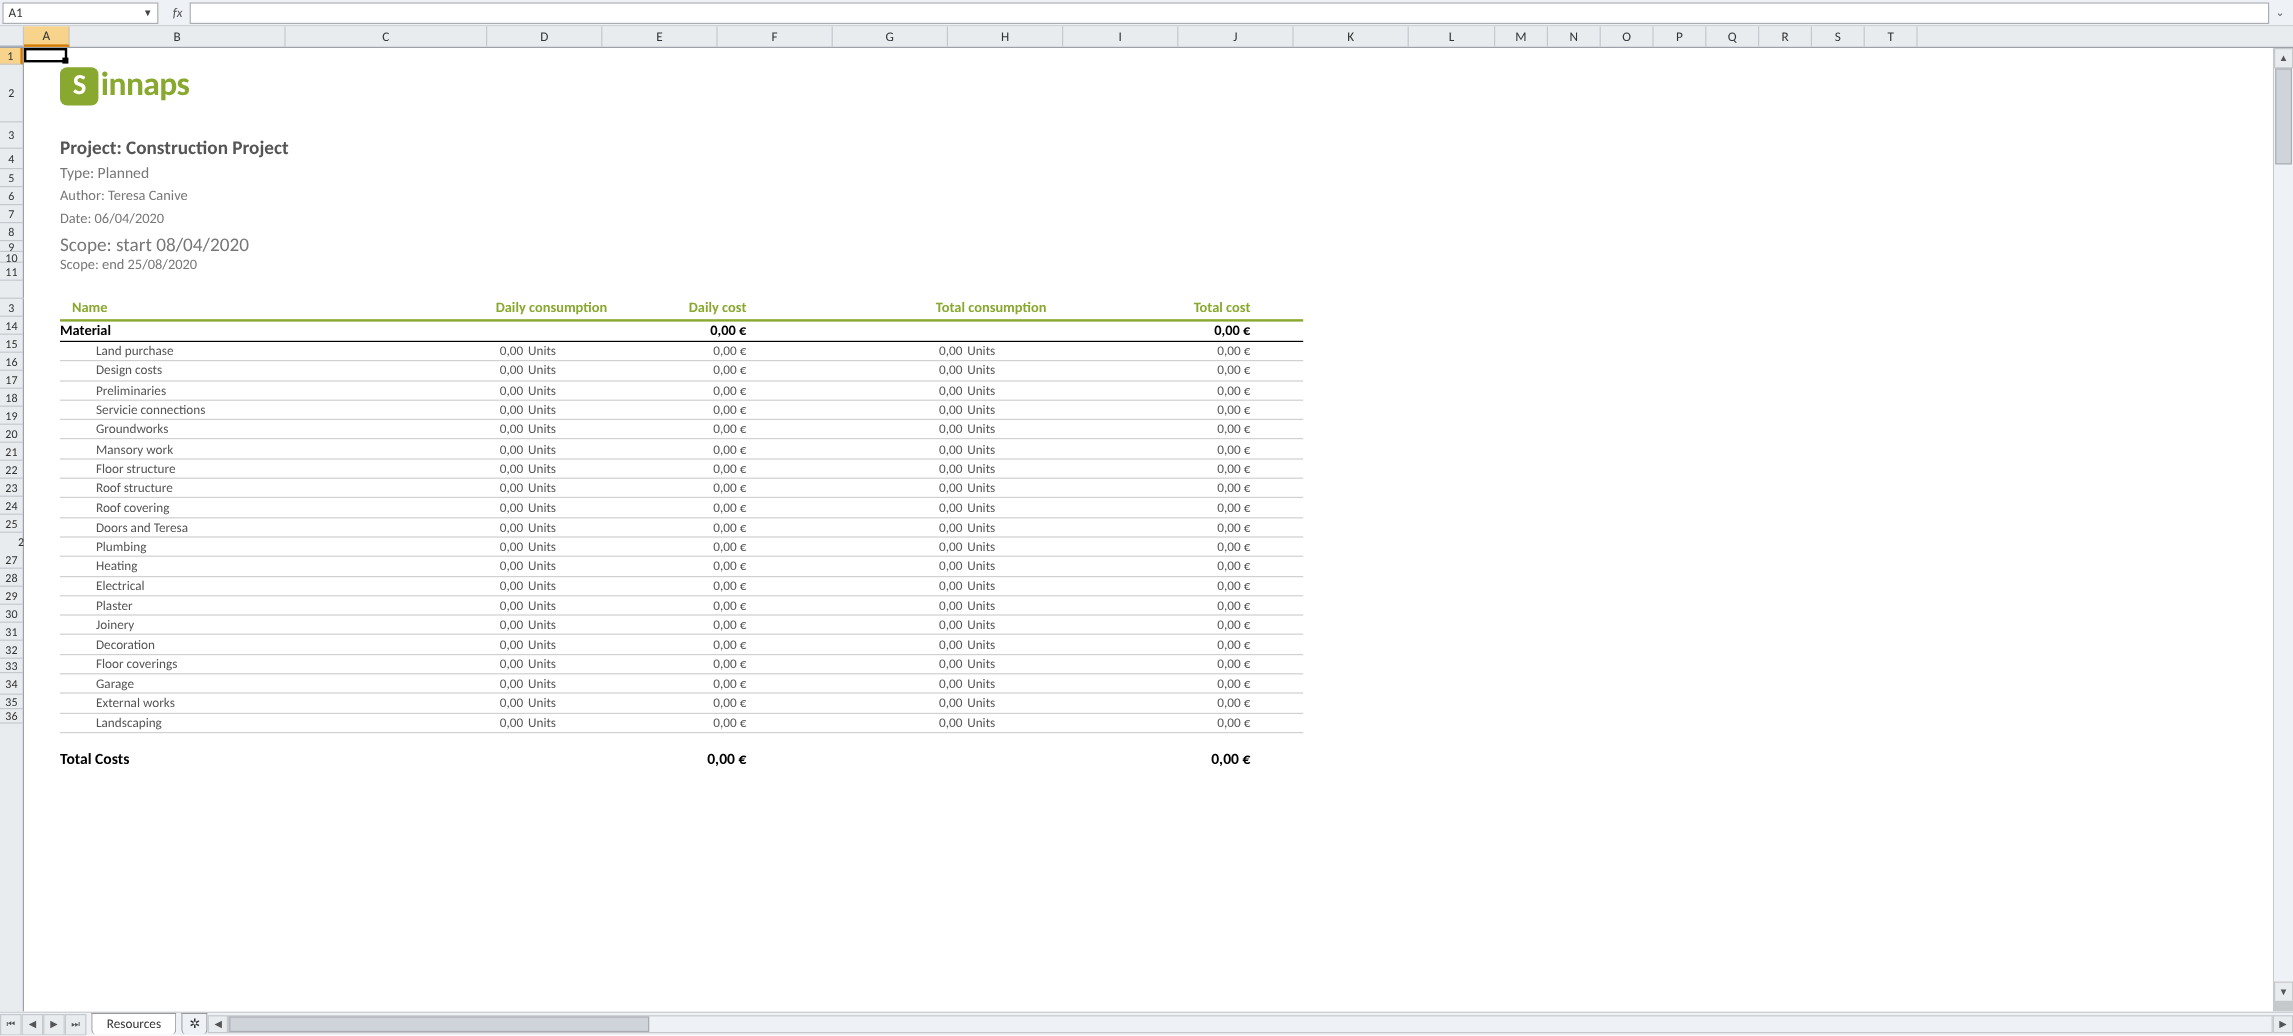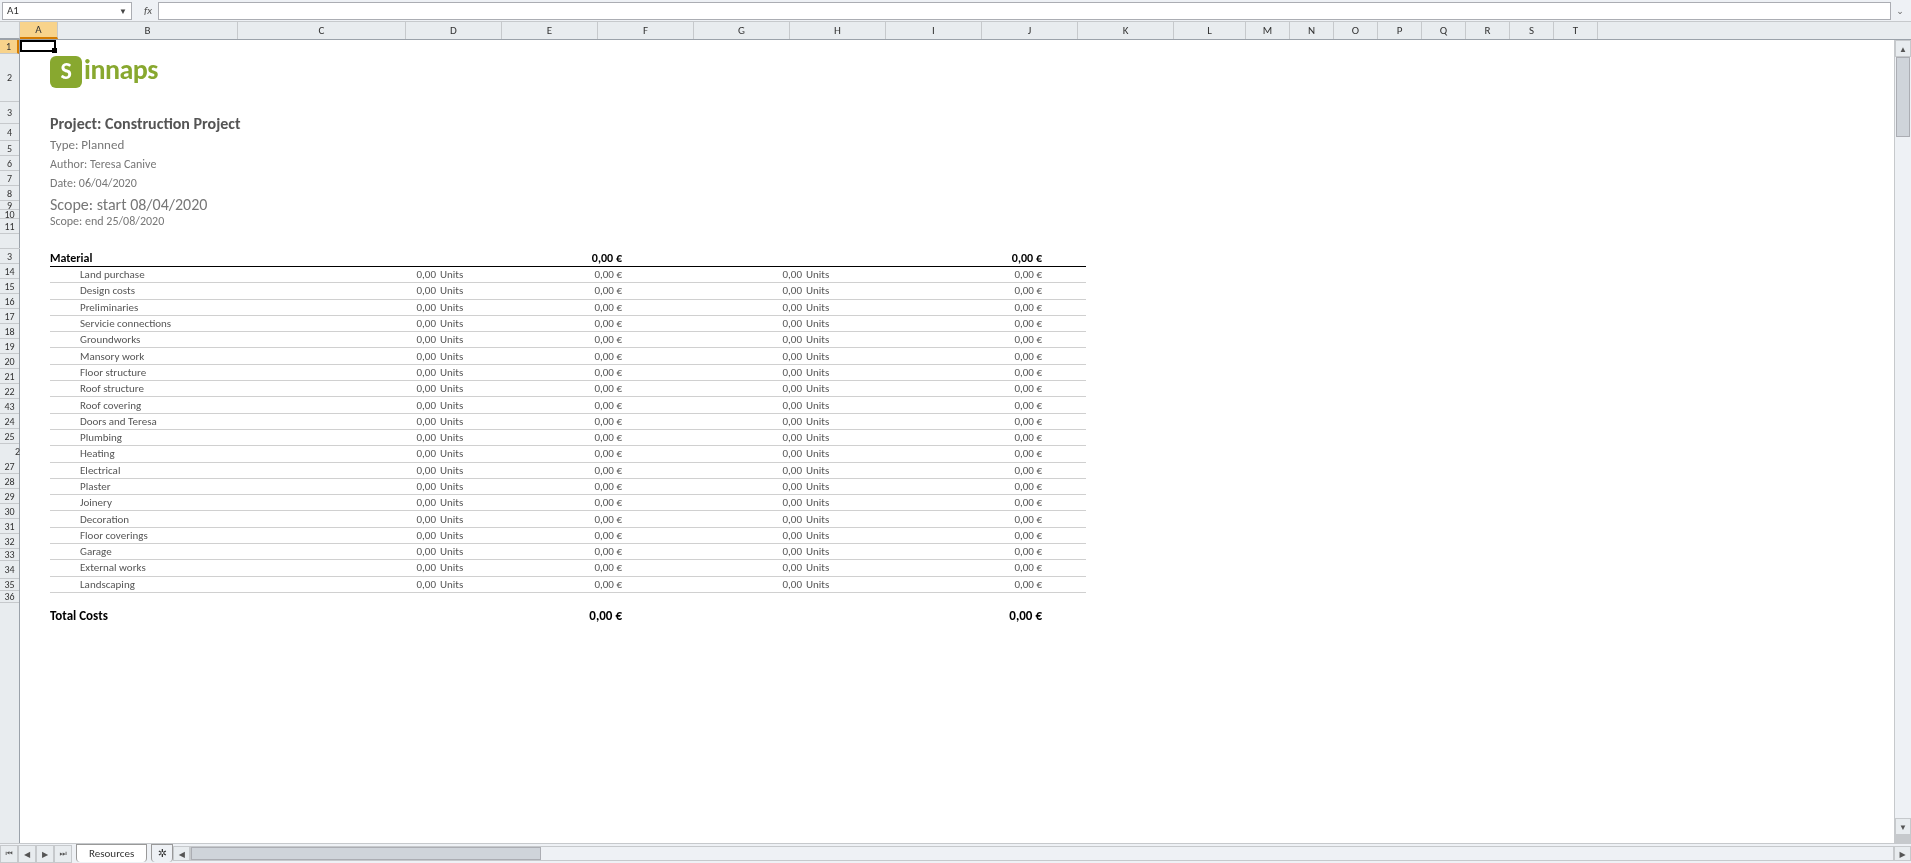--- a/index.html
+++ b/index.html
@@ -222,21 +222,21 @@
         <div class="row-h" style="height: 15px;">3</div>
         <div class="row-h" style="height: 15px;">14</div>
         <div class="row-h" style="height: 15px;">15</div>
         <div class="row-h" style="height: 15px;">16</div>
         <div class="row-h" style="height: 15px;">17</div>
         <div class="row-h" style="height: 15px;">18</div>
         <div class="row-h" style="height: 15px;">19</div>
         <div class="row-h" style="height: 15px;">20</div>
         <div class="row-h" style="height: 15px;">21</div>
         <div class="row-h" style="height: 15px;">22</div>
-        <div class="row-h" style="height: 15px;">43</div>
+        <div class="row-h" style="height: 15px;">23</div>
         <div class="row-h" style="height: 15px;">24</div>
         <div class="row-h" style="height: 15px;">25</div>
         <div class="row-h" style="height: 15px; margin-left: 20px;">26</div>
         <div class="row-h" style="height: 15px;">27</div>
         <div class="row-h" style="height: 15px;">28</div>
         <div class="row-h" style="height: 15px;">29</div>
         <div class="row-h" style="height: 15px;">30</div>
         <div class="row-h" style="height: 15px;">31</div>
         <div class="row-h" style="height: 15px;">32</div>
         <div class="row-h" style="height: 12px;">33</div>
@@ -251,20 +251,27 @@
           <span class="s-badge">S</span><span>innaps</span>
         </div>
         <div class="proj-title">Project: Construction Project</div>
         <div class="meta t2">Type: Planned</div>
         <div class="meta t3">Author: Teresa Canive</div>
         <div class="meta t4">Date: 06/04/2020</div>
         <div class="meta t5">Scope: start 08/04/2020</div>
         <div class="meta t6">Scope: end 25/08/2020</div>
 
         <div class="tbl">
+          <div class="tbl-head">
+            <div class="c-name">Name</div>
+            <div class="c-dc" style="width:186px;text-align:right">Daily consumption</div>
+            <div class="c-dcost" style="width:116px">Daily cost</div>
+            <div class="c-tc" style="width:250px">Total consumption</div>
+            <div class="c-tcost">Total cost</div>
+          </div>
           <div class="tbl-section">
             <div class="c-name" style="padding-left:0">Material</div>
             <div class="c-dc" style="width:186px"></div>
             <div class="c-dcost" style="width:116px">0,00 €</div>
             <div class="c-tc" style="width:250px"></div>
             <div class="c-tcost">0,00 €</div>
           </div>
           <div id="table-rows">
               <div class="tbl-row">
                 <div class="c-name">Land purchase</div>

